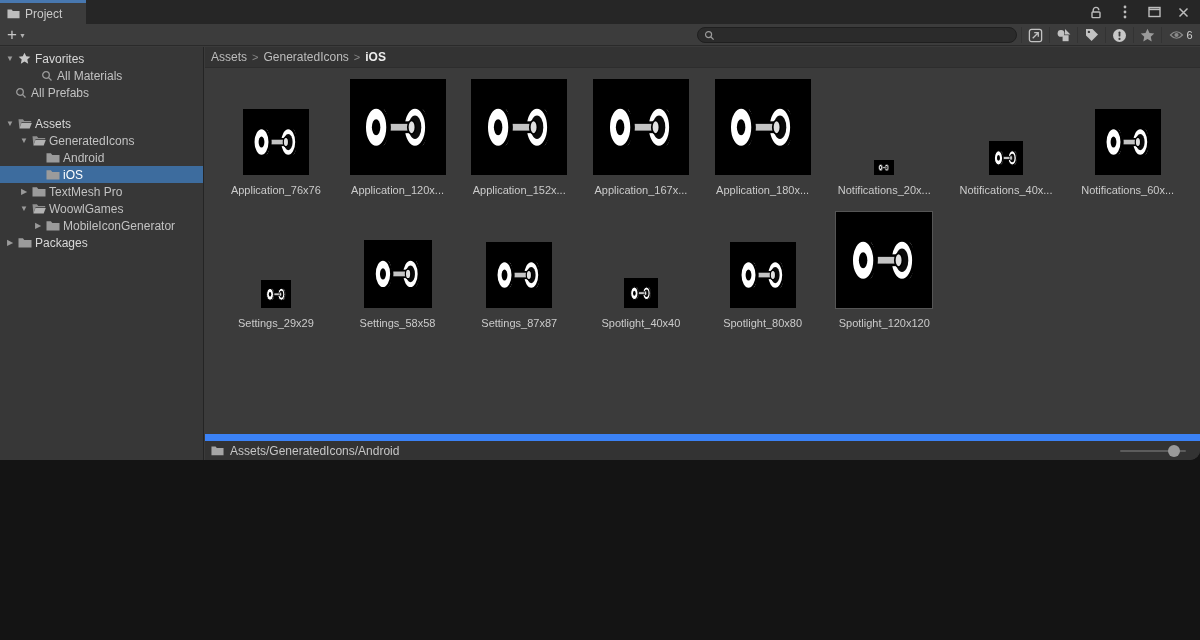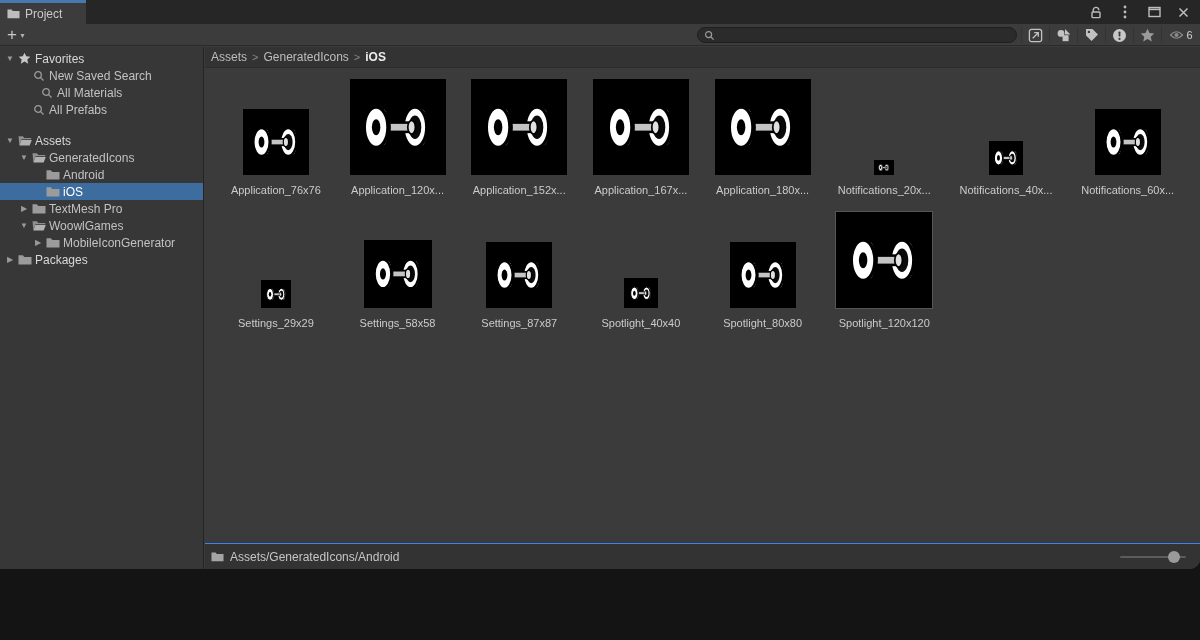--- a/index.html
+++ b/index.html
@@ -1,17 +1,17 @@
 <!DOCTYPE html>
 <html style="--tab-accent: #4878b0; --selection: #3d6c9e; --panel: #3b3b3b; --toolbar: #3c3c3c; --statusbar: #333333; --thumb-bg: #000000;"><head>
 <meta charset="utf-8">
 <style>
   html,body{margin:0;padding:0;background:#141414;}
   *{box-sizing:border-box;}
-  .stage{position:relative;width:1200px;height:569px;overflow:hidden;
+  .stage{position:relative;width:1200px;height:460px;overflow:hidden;
          font-family:"Liberation Sans",sans-serif;background:#141414;}
   .window{position:absolute;inset:0;background:var(--panel,#3b3b3b);
           border-radius:0 0 10px 0;overflow:hidden;}
 
   
   .titlebar{position:absolute;top:0;left:0;right:0;height:24px;background:#262626;}
   .tab{position:absolute;left:0;top:0;width:86px;height:24px;background:#3c3c3c;
        border-top:3px solid var(--tab-accent,#4878b0);
        display:flex;align-items:center;gap:5px;padding-left:7px;}
   .tab-label{font-size:12px;color:#c9c9c9;}
@@ -59,21 +59,21 @@
   .cell{display:flex;flex-direction:column;align-items:center;justify-content:flex-end;
         padding-bottom:4px;}
   .thumb{background:var(--thumb-bg,#000);display:flex;align-items:center;justify-content:center;
          margin-bottom:9px;flex:none;}
   .thumb.bordered{outline:1px solid #555555;}
   .thumb svg{width:88%;height:88%;}
   .cell-label{font-size:11px;color:#cbcbcb;height:13px;white-space:nowrap;}
 
   
   .statusbar{position:absolute;left:205px;right:0;bottom:0;height:26px;background:var(--statusbar,#333333);
-             border-top:1px solid #3b82f6;display:flex;align-items:center;padding-left:6px;gap:6px;}
+             border-top:7px solid #3b82f6;display:flex;align-items:center;padding-left:6px;gap:6px;}
   .status-path{font-size:12px;color:#c6c6c6;}
   .zoom-slider{position:absolute;right:14px;top:50%;transform:translateY(-50%);
                width:66px;height:14px;}
   .zoom-track{position:absolute;left:0;right:0;top:6px;height:2px;background:#5c5c5c;border-radius:1px;}
   .zoom-knob{position:absolute;top:1px;left:48px;width:12px;height:12px;border-radius:50%;background:#9a9a9a;}
 
   .ic{display:inline-flex;}
 </style>
 </head>
 <body>
@@ -185,41 +185,31 @@
     <div class="sidebar" id="sidebar-tree">
         <div class="tree-row bold" style="padding-left: 4px;">
           <span class="tree-arrow">▼</span>
           <span class="tree-icon">
             <svg width="13" height="13" viewBox="0 0 12 12">
               <path d="M6 0.6 L7.6 4 L11.4 4.4 L8.6 6.9 L9.4 10.8 L6 8.8 L2.6 10.8 L3.4 6.9 L0.6 4.4 L4.4 4 Z" fill="#c8c8c8"></path>
             </svg>
           </span>
           <span class="tree-label">Favorites</span>
         </div>
-        <div class="tree-row" style="padding-left: 18px;">
+        <div class="tree-row" style="padding-left: 26px;">
           <span class="tree-arrow"></span>
           <span class="tree-icon">
             <svg width="12" height="12" viewBox="0 0 12 12">
               <circle cx="5" cy="5" r="3.3" fill="none" stroke="#9b9b9b" stroke-width="1.3"></circle>
               <line x1="7.6" y1="7.6" x2="10.5" y2="10.5" stroke="#9b9b9b" stroke-width="1.3"></line>
             </svg>
           </span>
-          <span class="tree-label">New Saved Search</span>
-        </div>
-        <div class="tree-row" style="padding-left: 26px;">
-          <span class="tree-arrow"></span>
-          <span class="tree-icon">
-            <svg width="12" height="12" viewBox="0 0 12 12">
-              <circle cx="5" cy="5" r="3.3" fill="none" stroke="#9b9b9b" stroke-width="1.3"></circle>
-              <line x1="7.6" y1="7.6" x2="10.5" y2="10.5" stroke="#9b9b9b" stroke-width="1.3"></line>
-            </svg>
-          </span>
           <span class="tree-label">All Materials</span>
         </div>
-        <div class="tree-row" style="padding-left: 18px;">
+        <div class="tree-row" style="">
           <span class="tree-arrow"></span>
           <span class="tree-icon">
             <svg width="12" height="12" viewBox="0 0 12 12">
               <circle cx="5" cy="5" r="3.3" fill="none" stroke="#9b9b9b" stroke-width="1.3"></circle>
               <line x1="7.6" y1="7.6" x2="10.5" y2="10.5" stroke="#9b9b9b" stroke-width="1.3"></line>
             </svg>
           </span>
           <span class="tree-label">All Prefabs</span>
         </div>
         <div class="tree-spacer"></div>

